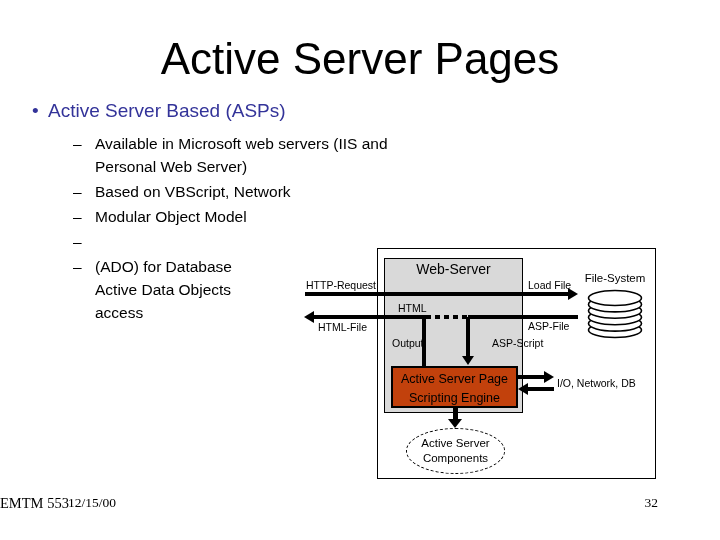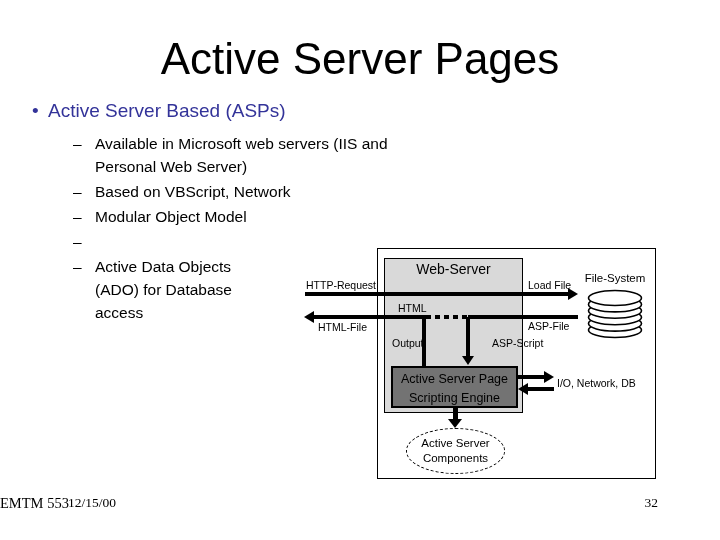--- a/index.html
+++ b/index.html
@@ -18,21 +18,21 @@
   .dash { width:22px; flex:0 0 22px; }
   .sub-lines .line { display:block; }
 
   
   .rect { position:absolute; box-sizing:border-box; border:1px solid #000; }
   .outer-rect { left:377px; top:248px; width:279px; height:231px; background:#fff; }
   .inner-rect { left:384px; top:258px; width:139px; height:155px; background:#d9d9d9; }
   .ws-label { position:absolute; left:384px; top:261px; width:139px; text-align:center; font-size:14px; }
   .engine-box {
     position:absolute; box-sizing:border-box; left:391px; top:366px; width:127px; height:42px;
-    background:#737373; border:2px solid #000; text-align:center; font-size:12.5px; line-height:18.5px;
+    background:#c2410c; border:2px solid #000; text-align:center; font-size:12.5px; line-height:18.5px;
     padding-top:2px;
   }
   .ellipse {
     position:absolute; box-sizing:border-box; left:406px; top:428px; width:99px; height:46px;
     background:#fff; border:1.5px dashed #000; border-radius:50%;
     text-align:center; font-size:11.5px; line-height:15px; padding-top:7px;
   }
   .ellipse .line, .engine-box .line { display:block; }
   .fs-label { position:absolute; left:570px; top:272px; width:90px; text-align:center; font-size:11.5px; }
   .cyl { position:absolute; left:586px; top:289px; width:58px; height:50px; }
@@ -86,22 +86,22 @@
       <span class="sub-lines">
         <span class="line">Modular Object Model</span>
       </span>
     </div>
     <div class="sub">
       <span class="dash">–</span>
     </div>
     <div class="sub">
       <span class="dash">–</span>
       <span class="sub-lines">
+        <span class="line">(ADO) for Database</span>
         <span class="line">Active Data Objects</span>
-        <span class="line">(ADO) for Database</span>
         <span class="line">access</span>
       </span>
     </div>
   </div>
 
   <div class="rect outer-rect"></div>
   <div class="rect inner-rect"></div>
   <div class="ws-label">Web-Server</div>
 
   <div class="engine-box">

